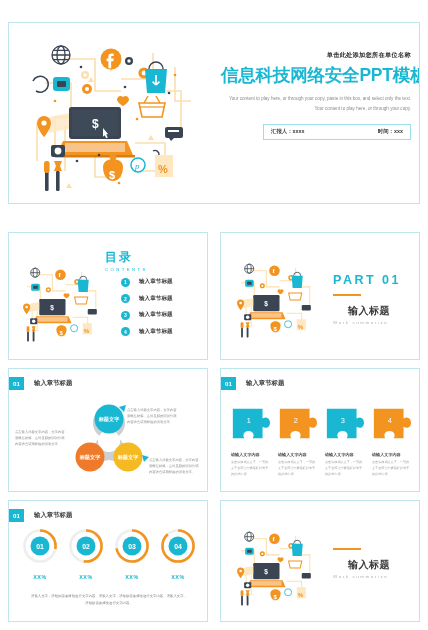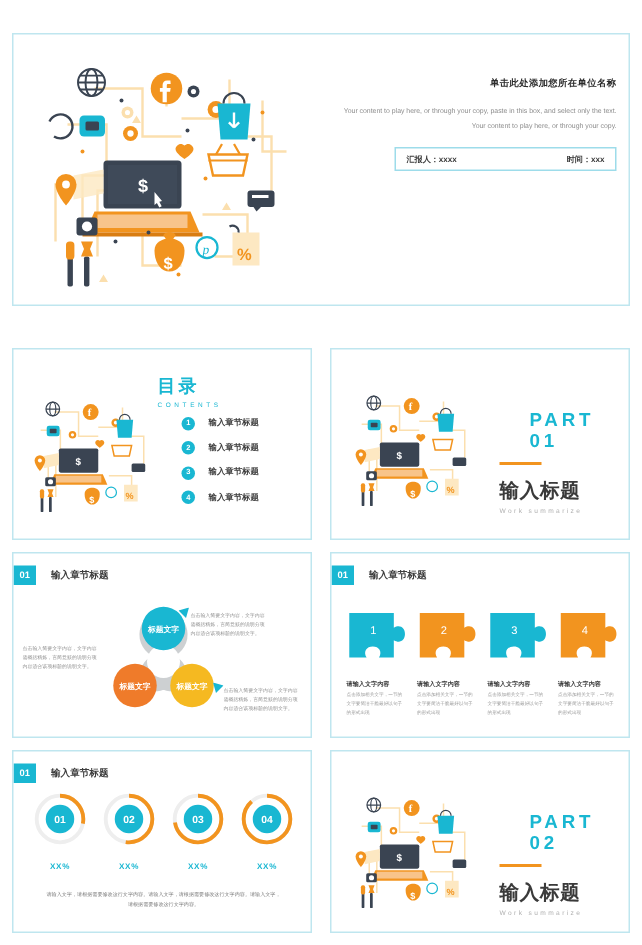--- a/index.html
+++ b/index.html
@@ -61,23 +61,23 @@
     display: flex; align-items: center; justify-content: center; flex: 0 0 auto;
   }
   .toc-txt { margin-left: 9px; font-size: 5.6px; color: #3d3d3d; font-weight: bold; }
   .s2-art { position: absolute; left: 8px; top: 22px; width: 96px; height: 96px; }
 
   
   #s3 { left: 220px; top: 232px; width: 200px; height: 128px; }
   #s7 { left: 220px; top: 500px; width: 200px; height: 122px; }
   .part-art { position: absolute; left: 10px; top: 18px; width: 96px; height: 96px; }
   .part-right { position: absolute; left: 112px; top: 40px; width: 82px; }
-  .part-label { font-size: 12.5px; font-weight: bold; color: #19b7d2; letter-spacing: 2.5px; margin-left: 20px; }
+  .part-label { font-size: 12.5px; font-weight: bold; color: #19b7d2; letter-spacing: 2.5px; }
   .part-rule { width: 28px; height: 1.6px; background: #f2941f; margin: 7px 0 8px; }
-  .part-title { font-size: 13px; font-weight: bold; color: #3a3a3a; letter-spacing: .5px; }
+  .part-title { font-size: 10px; font-weight: bold; color: #3a3a3a; letter-spacing: .5px; margin-left: 15px; }
   .part-en { font-size: 4.4px; color: #b0b0b0; letter-spacing: 1.6px; margin-top: 2px; }
 
   
   .sec-head { position: absolute; left: 0; top: 8px; display: flex; align-items: center; }
   .sec-badge {
     width: 15px; height: 13px; background: #19b7d2; color: #fff;
     font-size: 6.2px; font-weight: bold;
     display: flex; align-items: center; justify-content: center;
   }
   .sec-title { margin-left: 10px; font-size: 6.4px; font-weight: bold; color: #3d3d3d; }
@@ -222,20 +222,21 @@
       </g>
       <g fill="#fbdfae">
         <path d="M66 46l3 5h-6z"></path>
           <path d="M126 104l3 5h-6z"></path>
           <path d="M44 152l3 5h-6z"></path>
       </g>
     </svg>
 
     <div class="hero-right">
       <div class="hero-sub">单击此处添加您所在单位名称</div>
+      <div class="hero-title">信息科技网络安全PPT模板</div>
       <div class="hero-body">Your content to play here, or through your copy, paste in this box, and select only the text. Your content to play here, or through your copy.</div>
       <div class="hero-meta">
         <span>汇报人：xxxx</span>
         <span>时间：xxx</span>
       </div>
     </div>
   </div>
 
   <div class="slide" id="s2">
     <svg class="s2-art" viewBox="0 0 190 168">
@@ -537,20 +538,19 @@
       <path d="M130 124h18v22h-18z" fill="#fde8c2"></path>
       <text x="132" y="143" font-size="12" fill="#f2941f" font-family="Liberation Sans, sans-serif" font-weight="bold">%</text>
       <g fill="#3a4452">
         <rect x="20" y="140" width="3.6" height="20" rx="1.2"></rect>
         <rect x="19" y="130" width="5.6" height="12" rx="2.4" fill="#f2941f"></rect>
         <rect x="31" y="140" width="3.6" height="20" rx="1.2"></rect>
         <path d="M29 130h8l-2 5 2 5h-8l2-5z" fill="#f2941f"></path>
       </g>
     </svg>
     <div class="part-right">
-      <div class="part-label">PART 02</div>
       <div class="part-rule"></div>
       <div class="part-title">输入标题</div>
       <div class="part-en">Work summarize</div>
     </div>
   </div>
 
 </div>
 
 </body></html>

